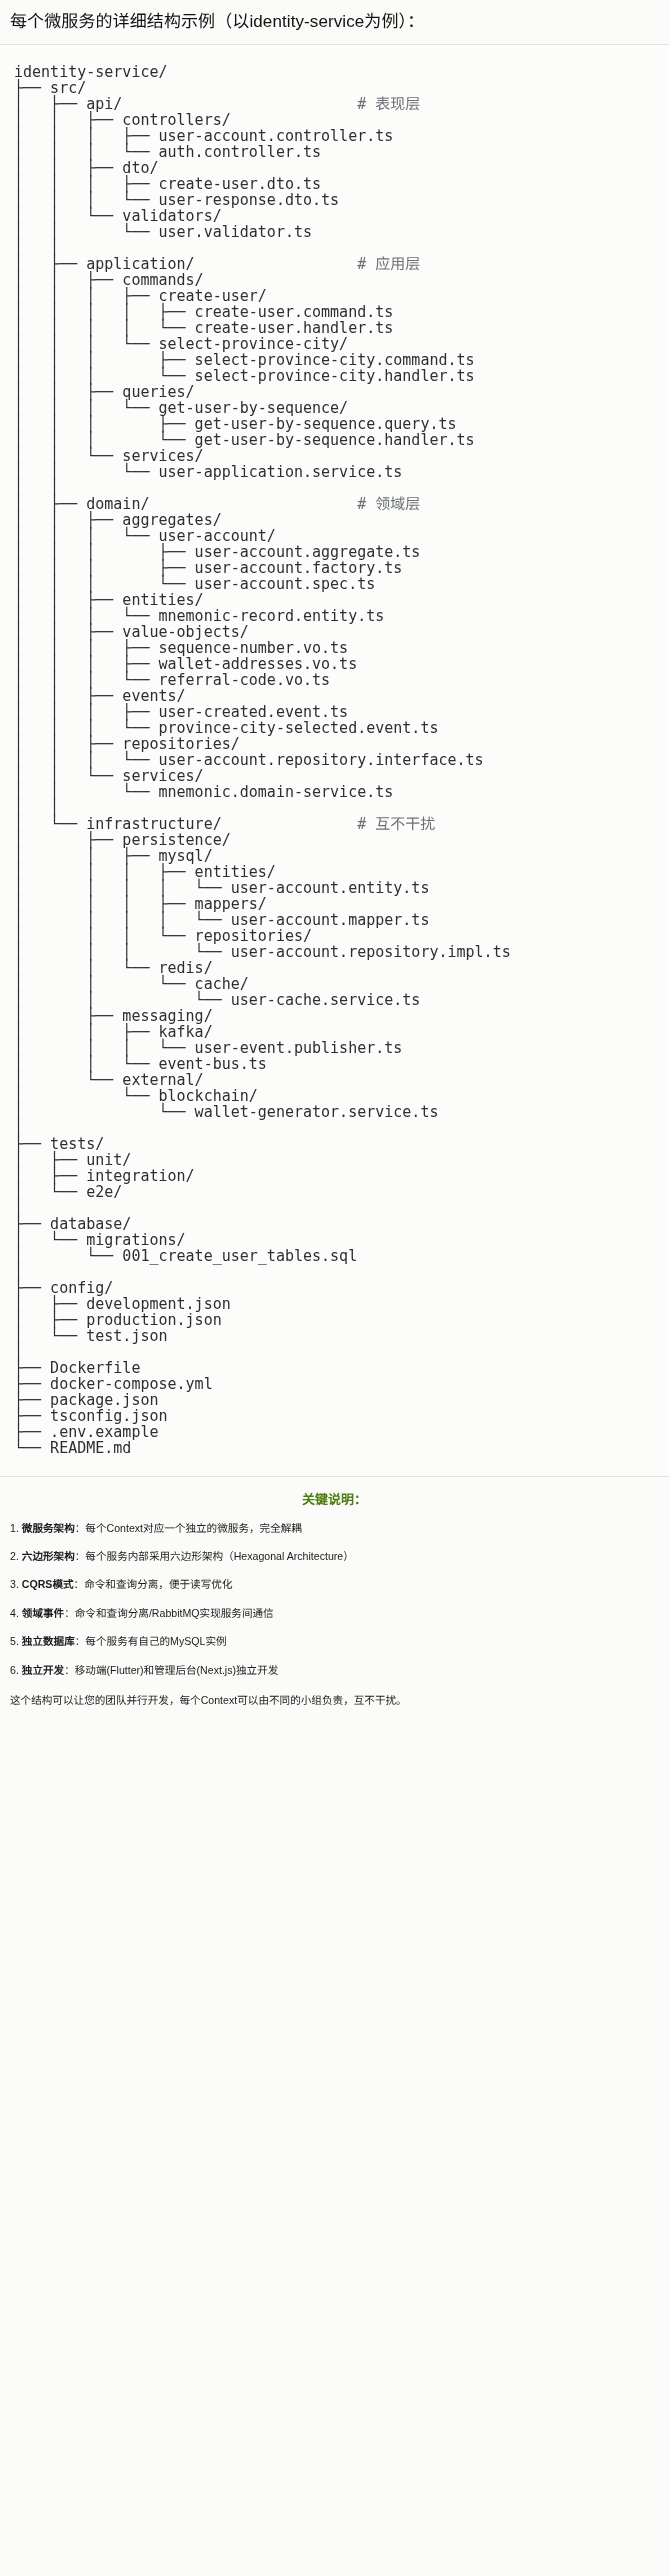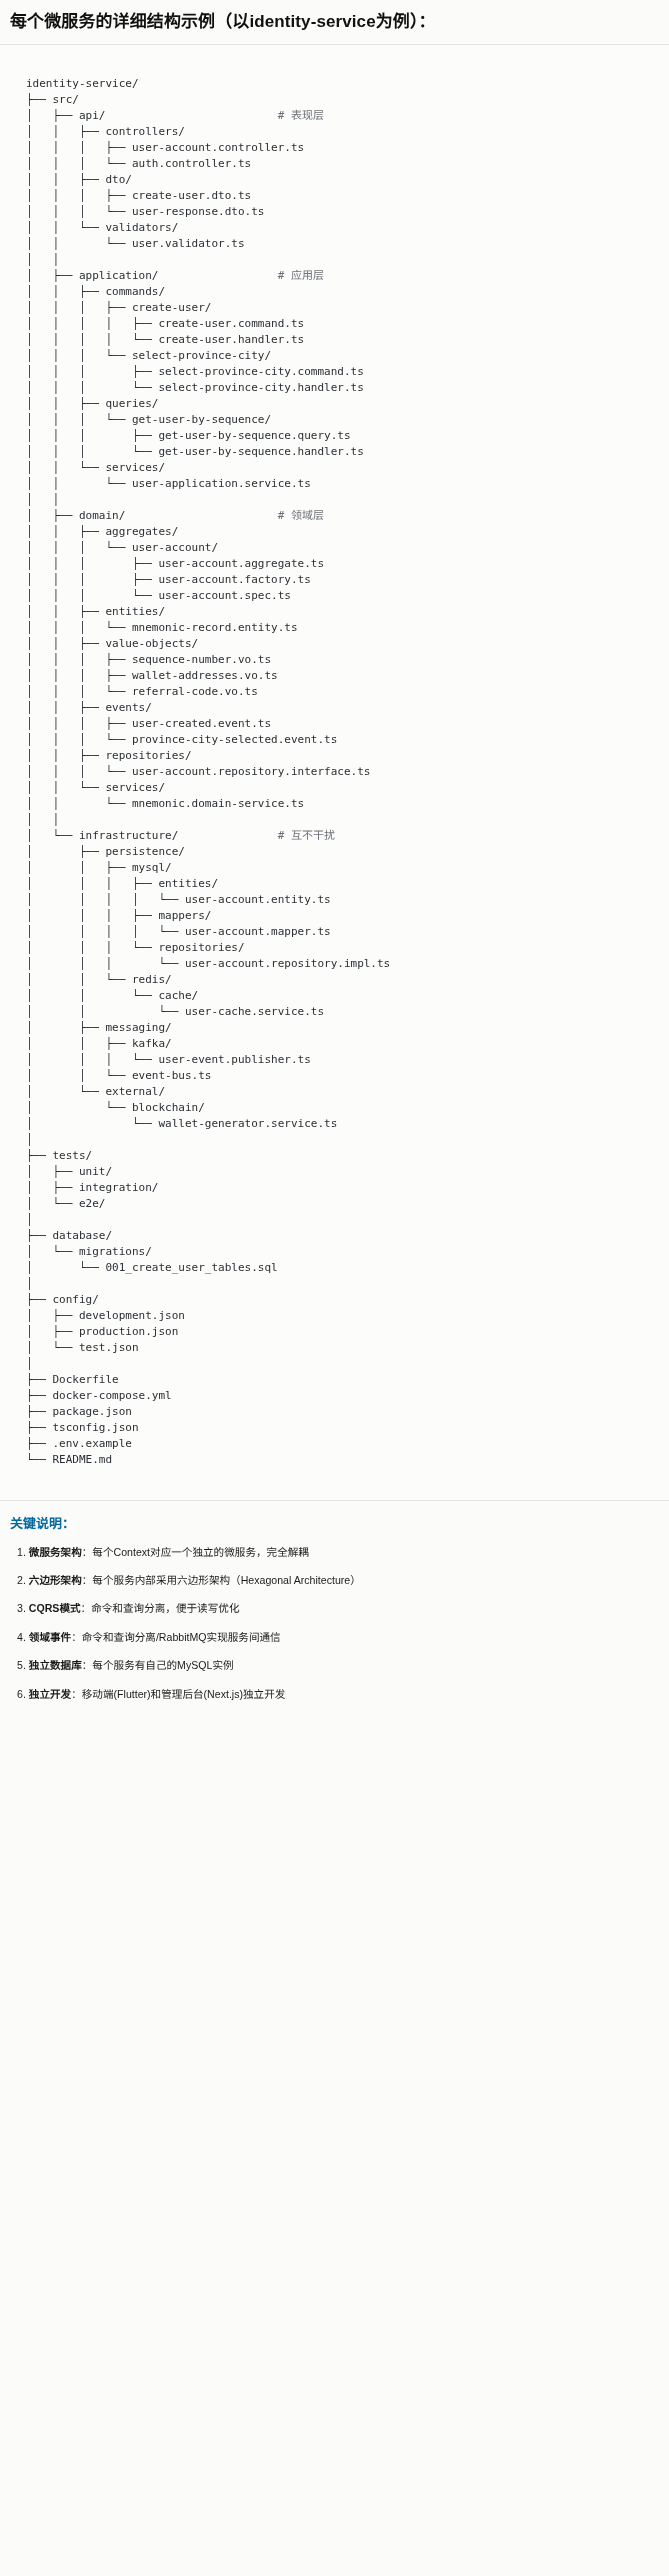--- a/index.html
+++ b/index.html
@@ -11,43 +11,43 @@
   body {
     width: 669px;
     font-family: "Liberation Sans", "DejaVu Sans", sans-serif;
     color: #1b1b1b;
     -webkit-font-smoothing: antialiased;
   }
 
   
   .doc-title {
     font-size: 17px;
-    font-weight: bold;
+    font-weight: normal;
     line-height: 1.35;
     padding: 11.3px 10px 10px 10px;
     margin: 0;
     color: #111111;
     letter-spacing: 0.1px;
   }
   .title-divider {
     height: 0.6px;
     background: #e3e3e0;
     border: 0;
     margin: 0 0 0 0;
   }
 
   
   .code-block {
     padding: 15px 10px 16.3px 10px;
     background: #fcfcfa;
   }
   pre.tree {
-    margin: 16px;
+    margin: 4px;
     font-family: "DejaVu Sans Mono", "Liberation Mono", monospace;
-    font-size: 11px;
+    font-size: 15px;
     line-height: 16px;
     color: #2a2f36;
     white-space: pre;
     tab-size: 4;
   }
   pre.tree .cmt {
     color: #6b7078;
   }
 
   .block-divider {
@@ -58,24 +58,25 @@
   }
 
   
   .keys {
     padding: 12.5px 10px 16.3px 10px;
   }
   .keys h2 {
     font-size: 13px;
     font-weight: bold;
     margin: 0 0 11.3px 0;
-    color: #0369a1;
+    color: #4d7c0f;
+    text-align: center;
   }
   .keys ol {
-    margin: 7px;
+    margin: 0;
     padding: 0;
     list-style: none;
     counter-reset: keyitem;
   }
   .keys li {
     font-size: 10.6px;
     line-height: 1.55;
     margin: 0 0 12px 0;
     color: #1b1b1b;
   }
@@ -207,14 +208,15 @@
     <li>
       <span class="term">领域事件</span><span>：</span><span>命令和查询分离/RabbitMQ实现服务间通信</span>
     </li>
     <li>
       <span class="term">独立数据库</span><span>：</span><span>每个服务有自己的MySQL实例</span>
     </li>
     <li>
       <span class="term">独立开发</span><span>：</span><span>移动端(Flutter)和管理后台(Next.js)独立开发</span>
     </li>
   </ol>
+  <p class="closing">这个结构可以让您的团队并行开发，每个Context可以由不同的小组负责，互不干扰。</p>
 </section>
 
 
 </body></html>

